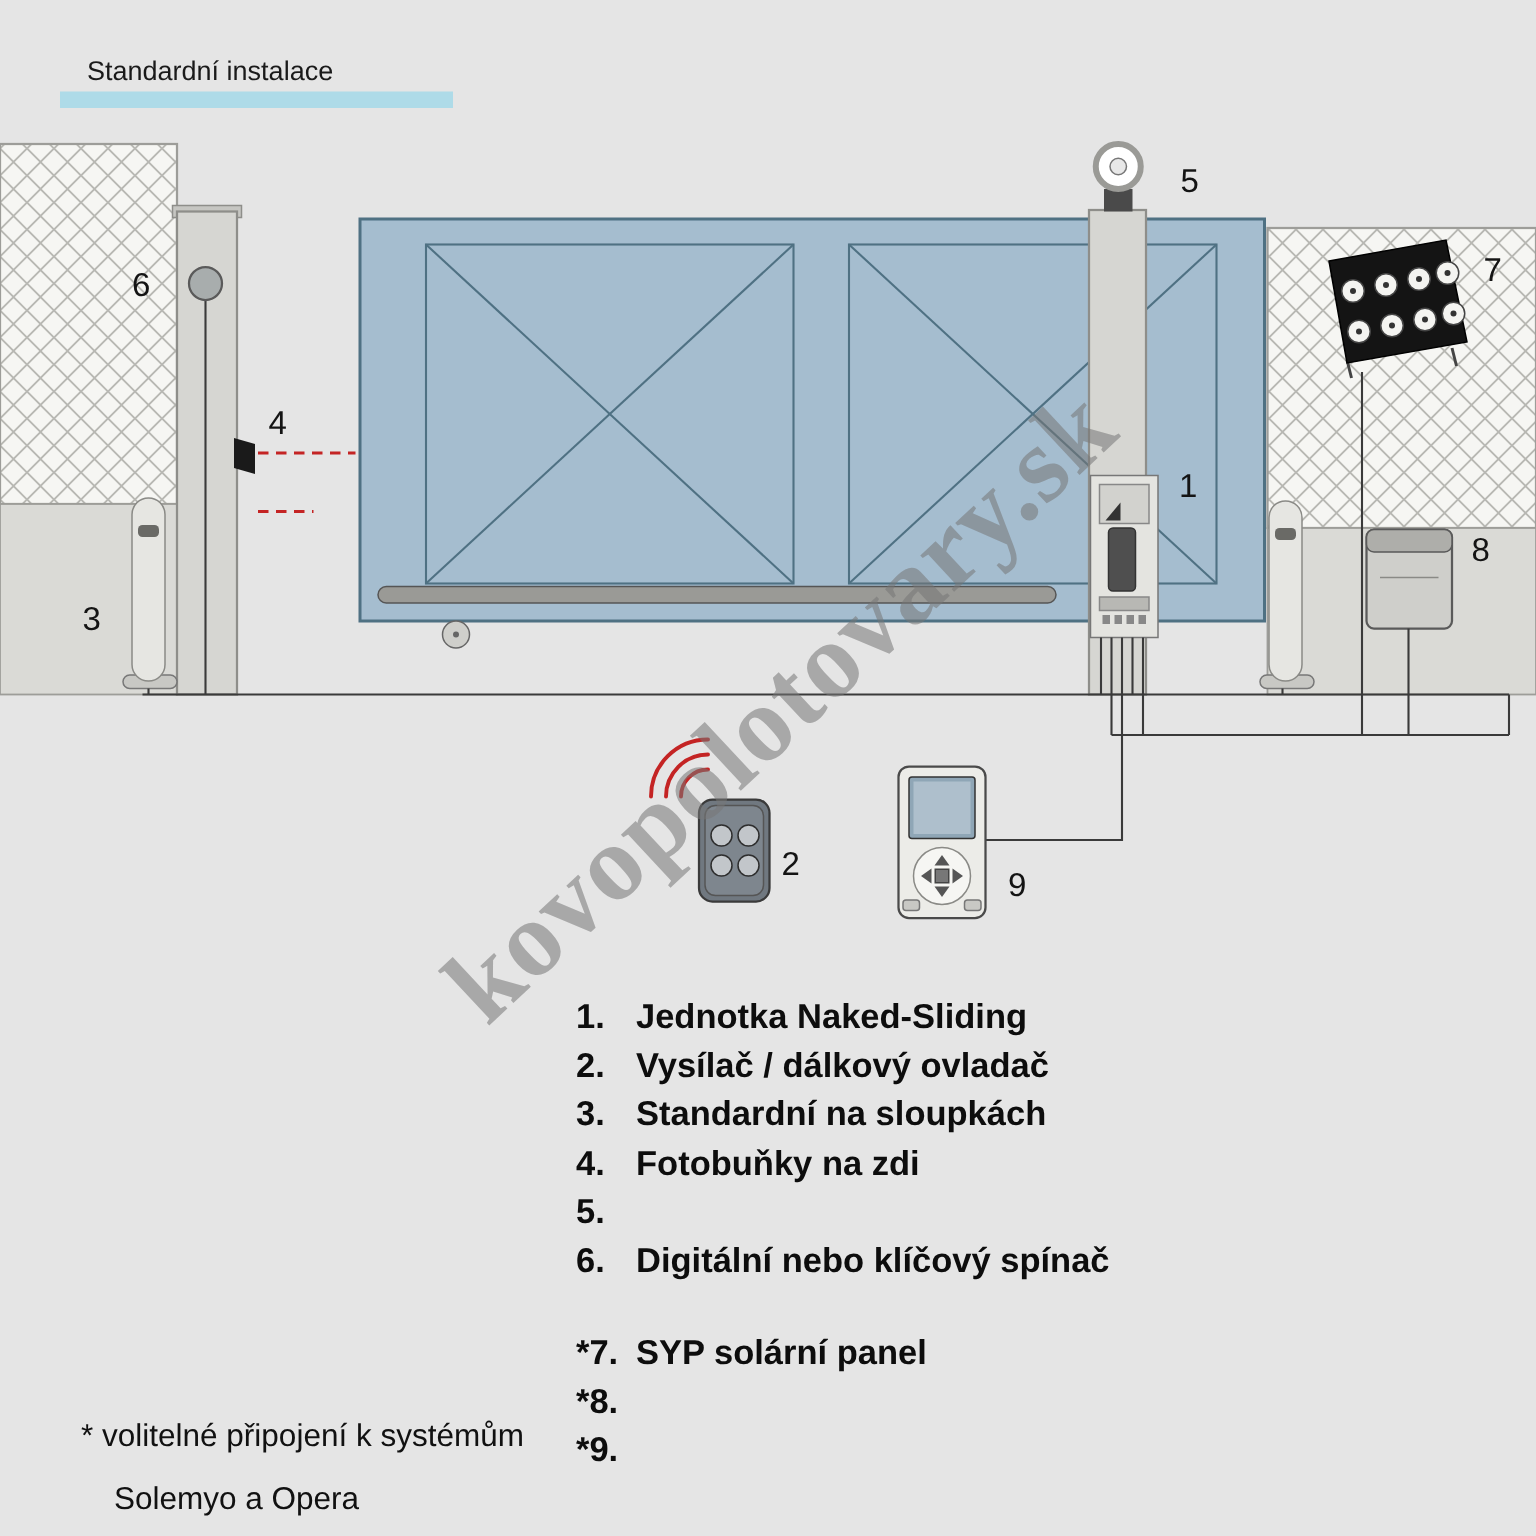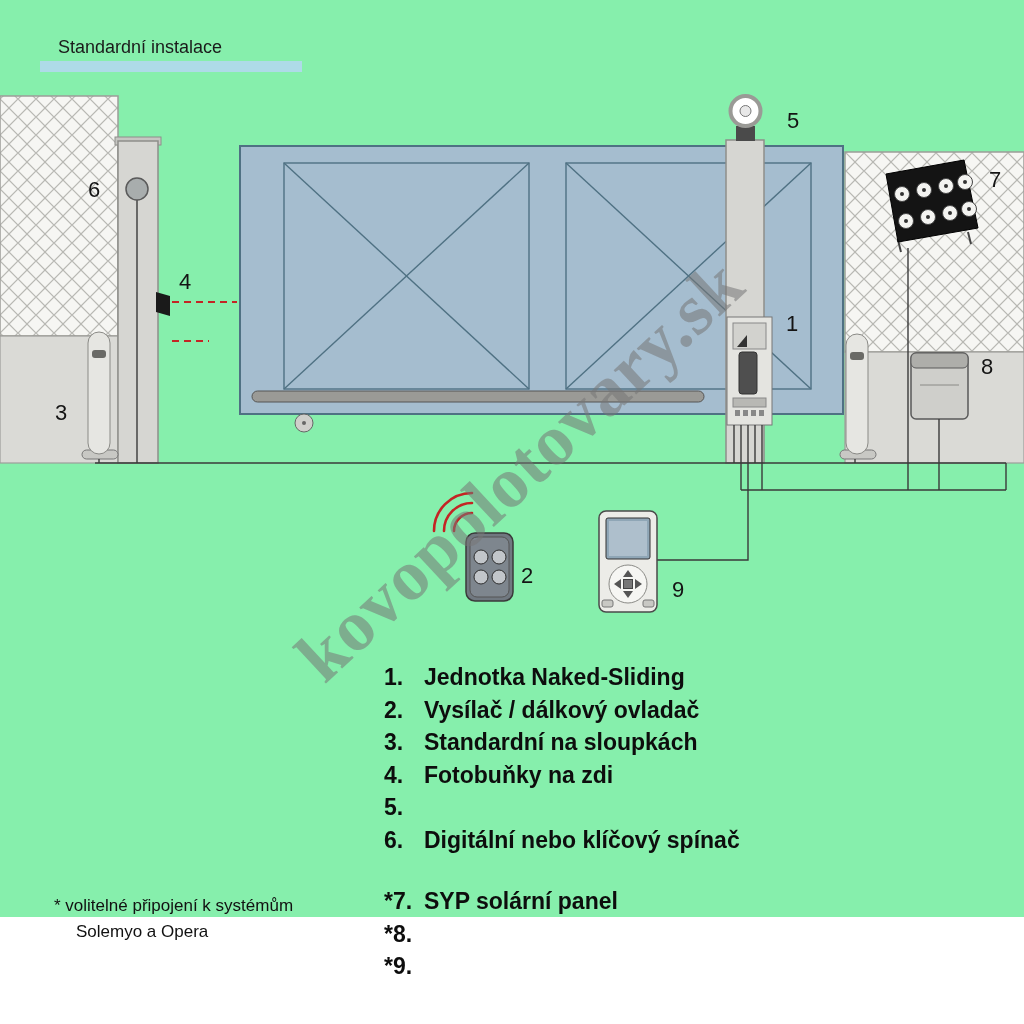--- a/index.html
+++ b/index.html
@@ -1,18 +1,18 @@
 <!DOCTYPE html>
 <html style="--gate: #a5bdcf; --gateLine: #4f7183; --red: #c42424; --titleBar: #aedbe8; --watermark: rgba(118,118,118,0.55); --wire: #3a3a3a; --wall: #dadad6; --pillar: #d6d6d2;"><head>
 <meta charset="utf-8">
 <style>
   *{margin:0;padding:0;box-sizing:border-box;}
   html,body{width:1024px;height:1024px;}
   body{font-family:"Liberation Sans",sans-serif;background:#fff;overflow:hidden;}
-  .stage{position:relative;width:1024px;height:917px;background:#86efac;}
+  .stage{position:relative;width:1024px;height:1024px;background:#e5e5e5;}
 
   .page-title{position:absolute;left:58px;top:37px;font-size:18px;color:#1a1a1a;z-index:3;}
   .title-bar{position:absolute;left:40px;top:61px;width:262px;height:11px;background:var(--titleBar,#aedbe8);z-index:2;}
 
   .diagram-svg{position:absolute;left:0;top:0;z-index:1;}
 
   .fence{fill:url(#chainlink);stroke:#9d9d99;stroke-width:1.5;}
   .wall{fill:var(--wall,#dadad6);stroke:#9d9d99;stroke-width:1.2;}
   .pillar{fill:var(--pillar,#d6d6d2);stroke:#8e8e8a;stroke-width:1.5;}
   .gate{fill:var(--gate,#a5bdcf);stroke:var(--gateLine,#4f7183);stroke-width:2;}
@@ -26,22 +26,22 @@
     text-align:center;font-family:"Liberation Serif",serif;font-weight:bold;font-size:72px;
     letter-spacing:1px;color:var(--watermark,rgba(120,120,120,0.55));transform:rotate(-43deg);
     pointer-events:none;z-index:5;}
 
   .legend{position:absolute;left:384px;top:664px;z-index:3;}
   .legend.optional{top:888px;}
   .legend-row{display:flex;align-items:baseline;height:32.5px;font-weight:bold;font-size:23px;color:#0d0d0d;}
   .legend-num{width:40px;flex:0 0 40px;}
   .legend-label{white-space:nowrap;text-align:right;}
 
-  .note{position:absolute;left:54px;top:896px;font-size:17px;color:#111;z-index:3;}
-  .note-line2{margin-left:22px;margin-top:6px;}
+  .note{position:absolute;left:54px;top:946px;font-size:21px;color:#111;z-index:3;}
+  .note-line2{margin-left:22px;margin-top:18px;}
 </style>
 </head>
 <body>
 
 <div class="stage">
 
   <div class="page-title">Standardní instalace</div>
   <div class="title-bar"></div>
 
   <svg class="diagram-svg" width="1024" height="660" viewBox="0 0 1024 660" xmlns="http://www.w3.org/2000/svg">

